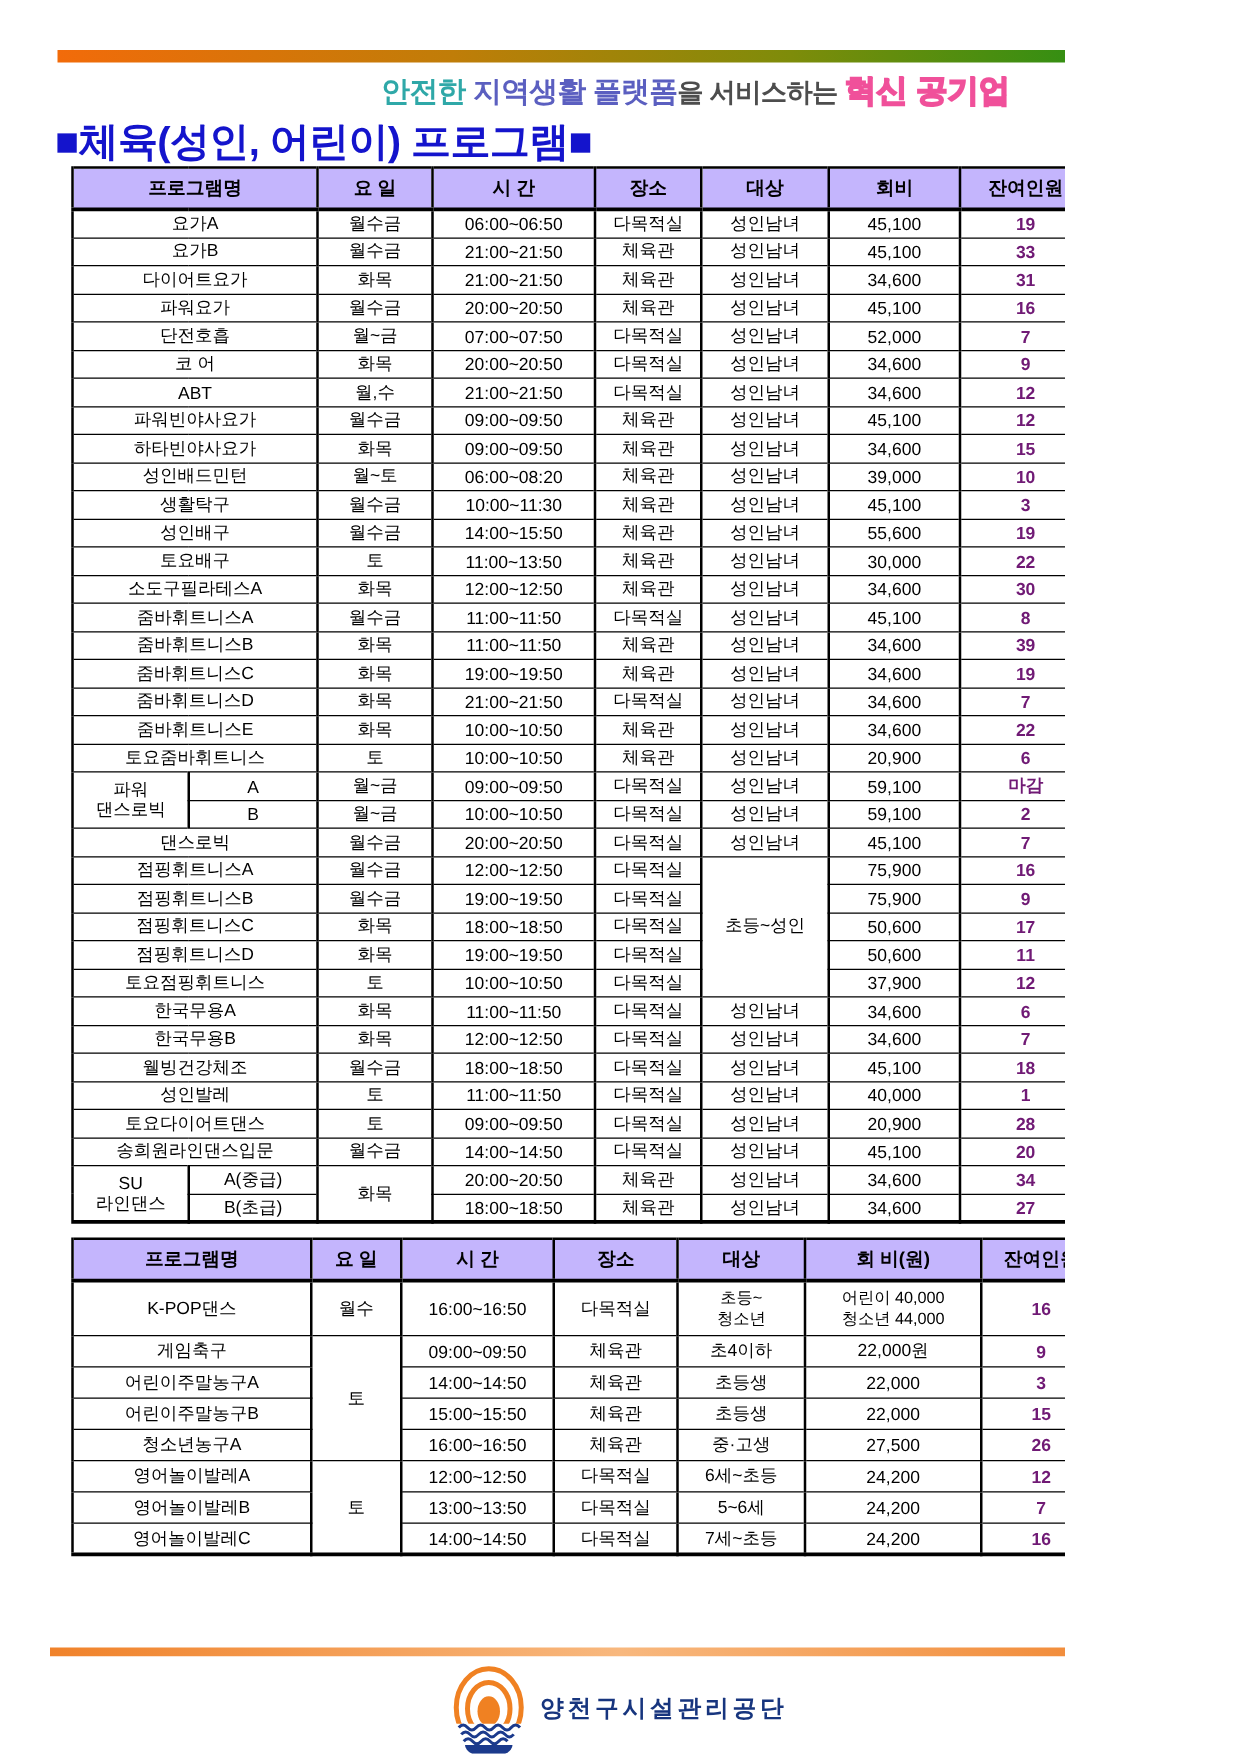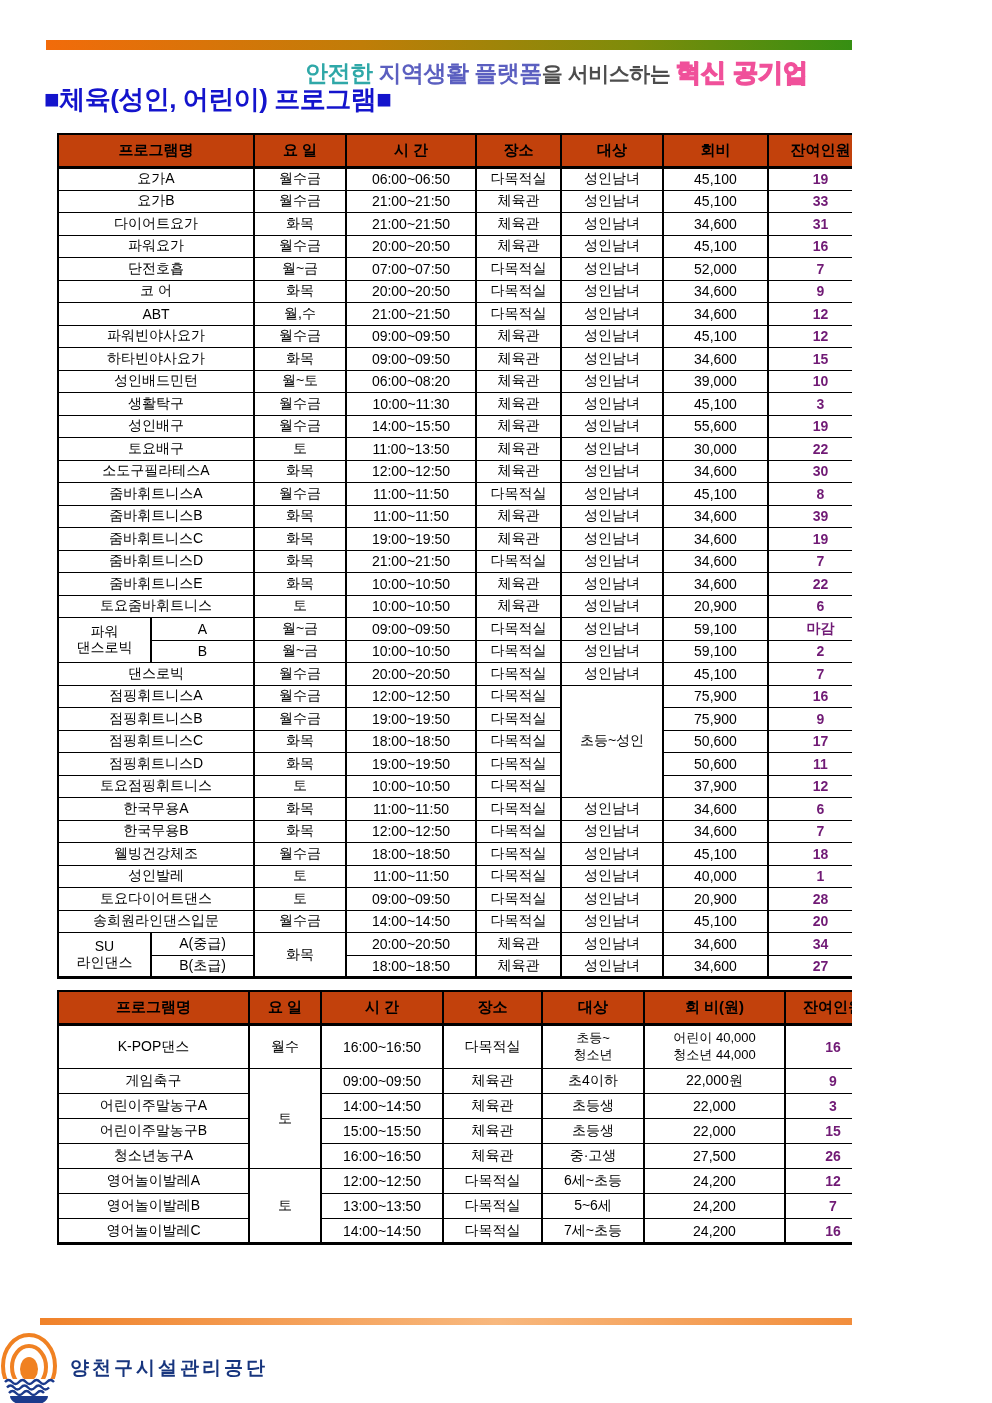--- a/index.html
+++ b/index.html
@@ -9,45 +9,45 @@
   .topbar { position:absolute; left:46px; top:40px; width:902px; height:10px;
             background:linear-gradient(90deg,#F26B0A 0%,#C07D08 35%,#7E8C0A 65%,#169016 100%); }
 
   .tagline { position:absolute; top:56px; right:44px; font-size:23px; font-weight:bold;
              white-space:nowrap; letter-spacing:-0.5px; }
   .tag-teal { color:#2FA8A8; }
   .tag-blue { color:#5B5FC0; }
   .tag-gray { color:#4D4D4D; font-size:21px; }
   .tag-pink { color:#FF9EC8; -webkit-text-stroke:1.5px #F0509A; font-size:25px; letter-spacing:0; }
 
-  .title { position:absolute; left:44px; top:82px; margin:0; font-size:26px; font-weight:bold;
+  .title { position:absolute; left:44px; top:92px; margin:0; font-size:32px; font-weight:bold;
            color:#1414CC; letter-spacing:-0.5px; }
 
   table { position:absolute; left:57px; border-collapse:collapse; table-layout:fixed;
           background:#fff; border:2px solid #000; border-bottom-width:3px; }
   #t1 { top:133px; width:887px; }
   #t2 { top:990px; width:887px; }
   td, th { border:1px solid #000; border-left-width:2px; border-right-width:2px;
            text-align:center; vertical-align:middle; padding:0; font-size:14px;
            overflow:hidden; white-space:nowrap; }
-  thead th { background:#c2410c; font-weight:bold; font-size:15px; height:31px;
+  thead th { background:#c4b5fd; font-weight:bold; font-size:15px; height:31px;
              border-bottom-width:3px; }
   #t1 tbody tr { height:22.5px; }
   #t2 tbody tr { height:25px; }
   #t2 tbody tr.tall { height:44px; }
   .red { color:#701a75; font-weight:bold; }
   .small { font-size:11px; line-height:1.45; white-space:normal; }
   .multi .ln { line-height:1.12; }
   #t2 .multi { font-size:13px; }
   #t2 .multi .ln { line-height:1.3; }
 
   .footline { position:absolute; left:40px; top:1318px; width:912px; height:7px;
               background:linear-gradient(90deg,#F0822A 0%,#F8B87E 50%,#F0822A 100%); }
   .footer-logo { position:absolute; left:0; top:1332px; width:992px;
-                 display:flex; align-items:center; gap:12px; }
+                 display:flex; justify-content:center; align-items:center; gap:12px; }
   .logo-text { text-align:left; }
   .logo-org { font-size:19px; font-weight:bold; color:#17357E; letter-spacing:3px; line-height:1.2; }
   .logo-center { font-size:35px; font-weight:bold; color:#17357E; letter-spacing:1px; line-height:1.1; }
 </style>
 </head>
 <body>
 
 <div class="page">
 
   <div class="topbar"></div>

